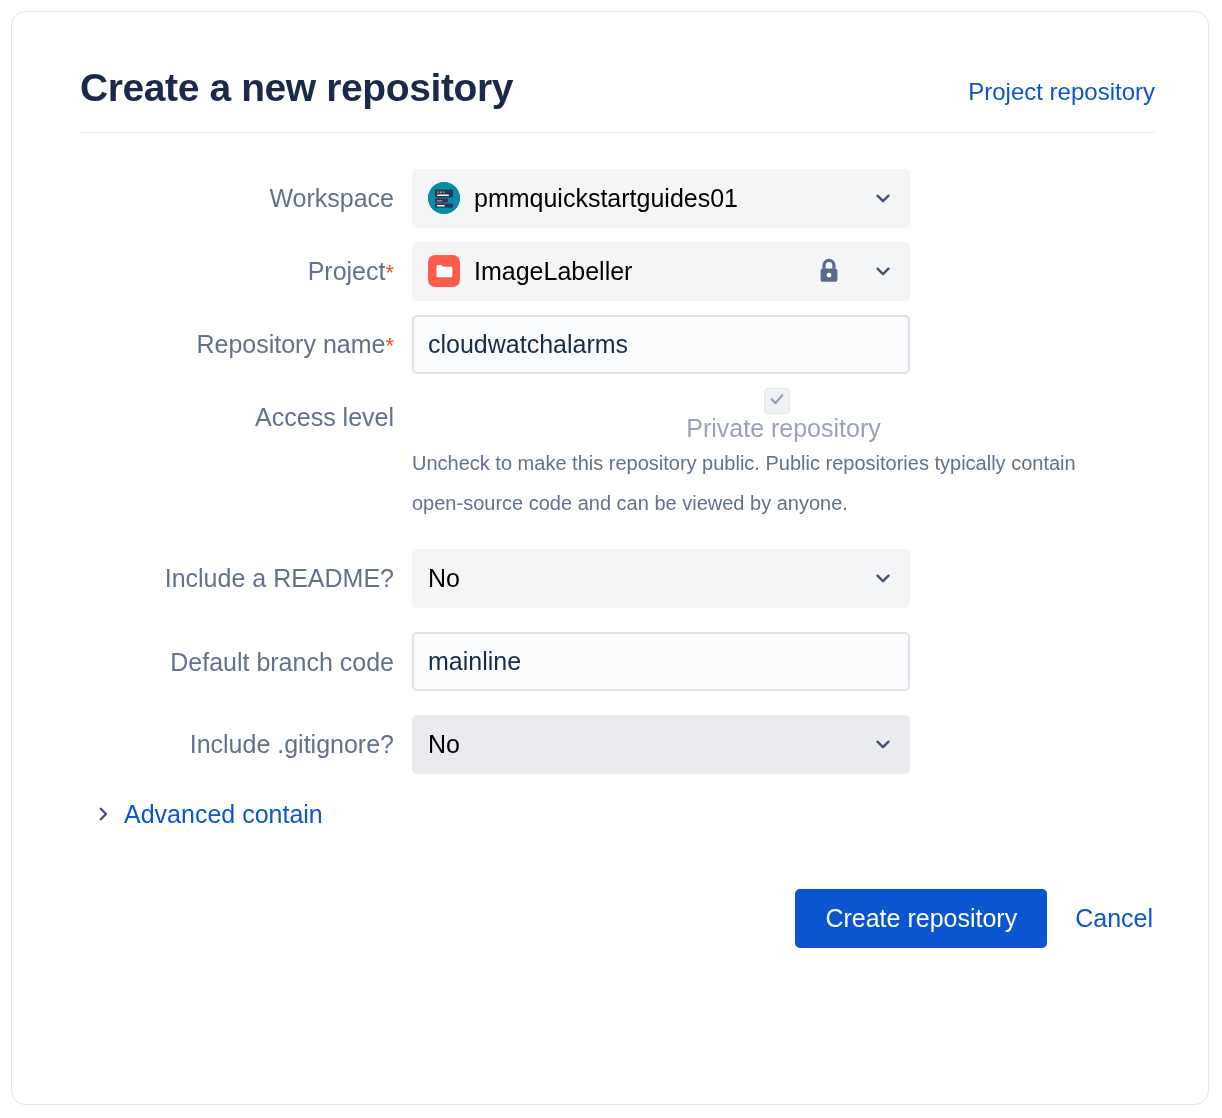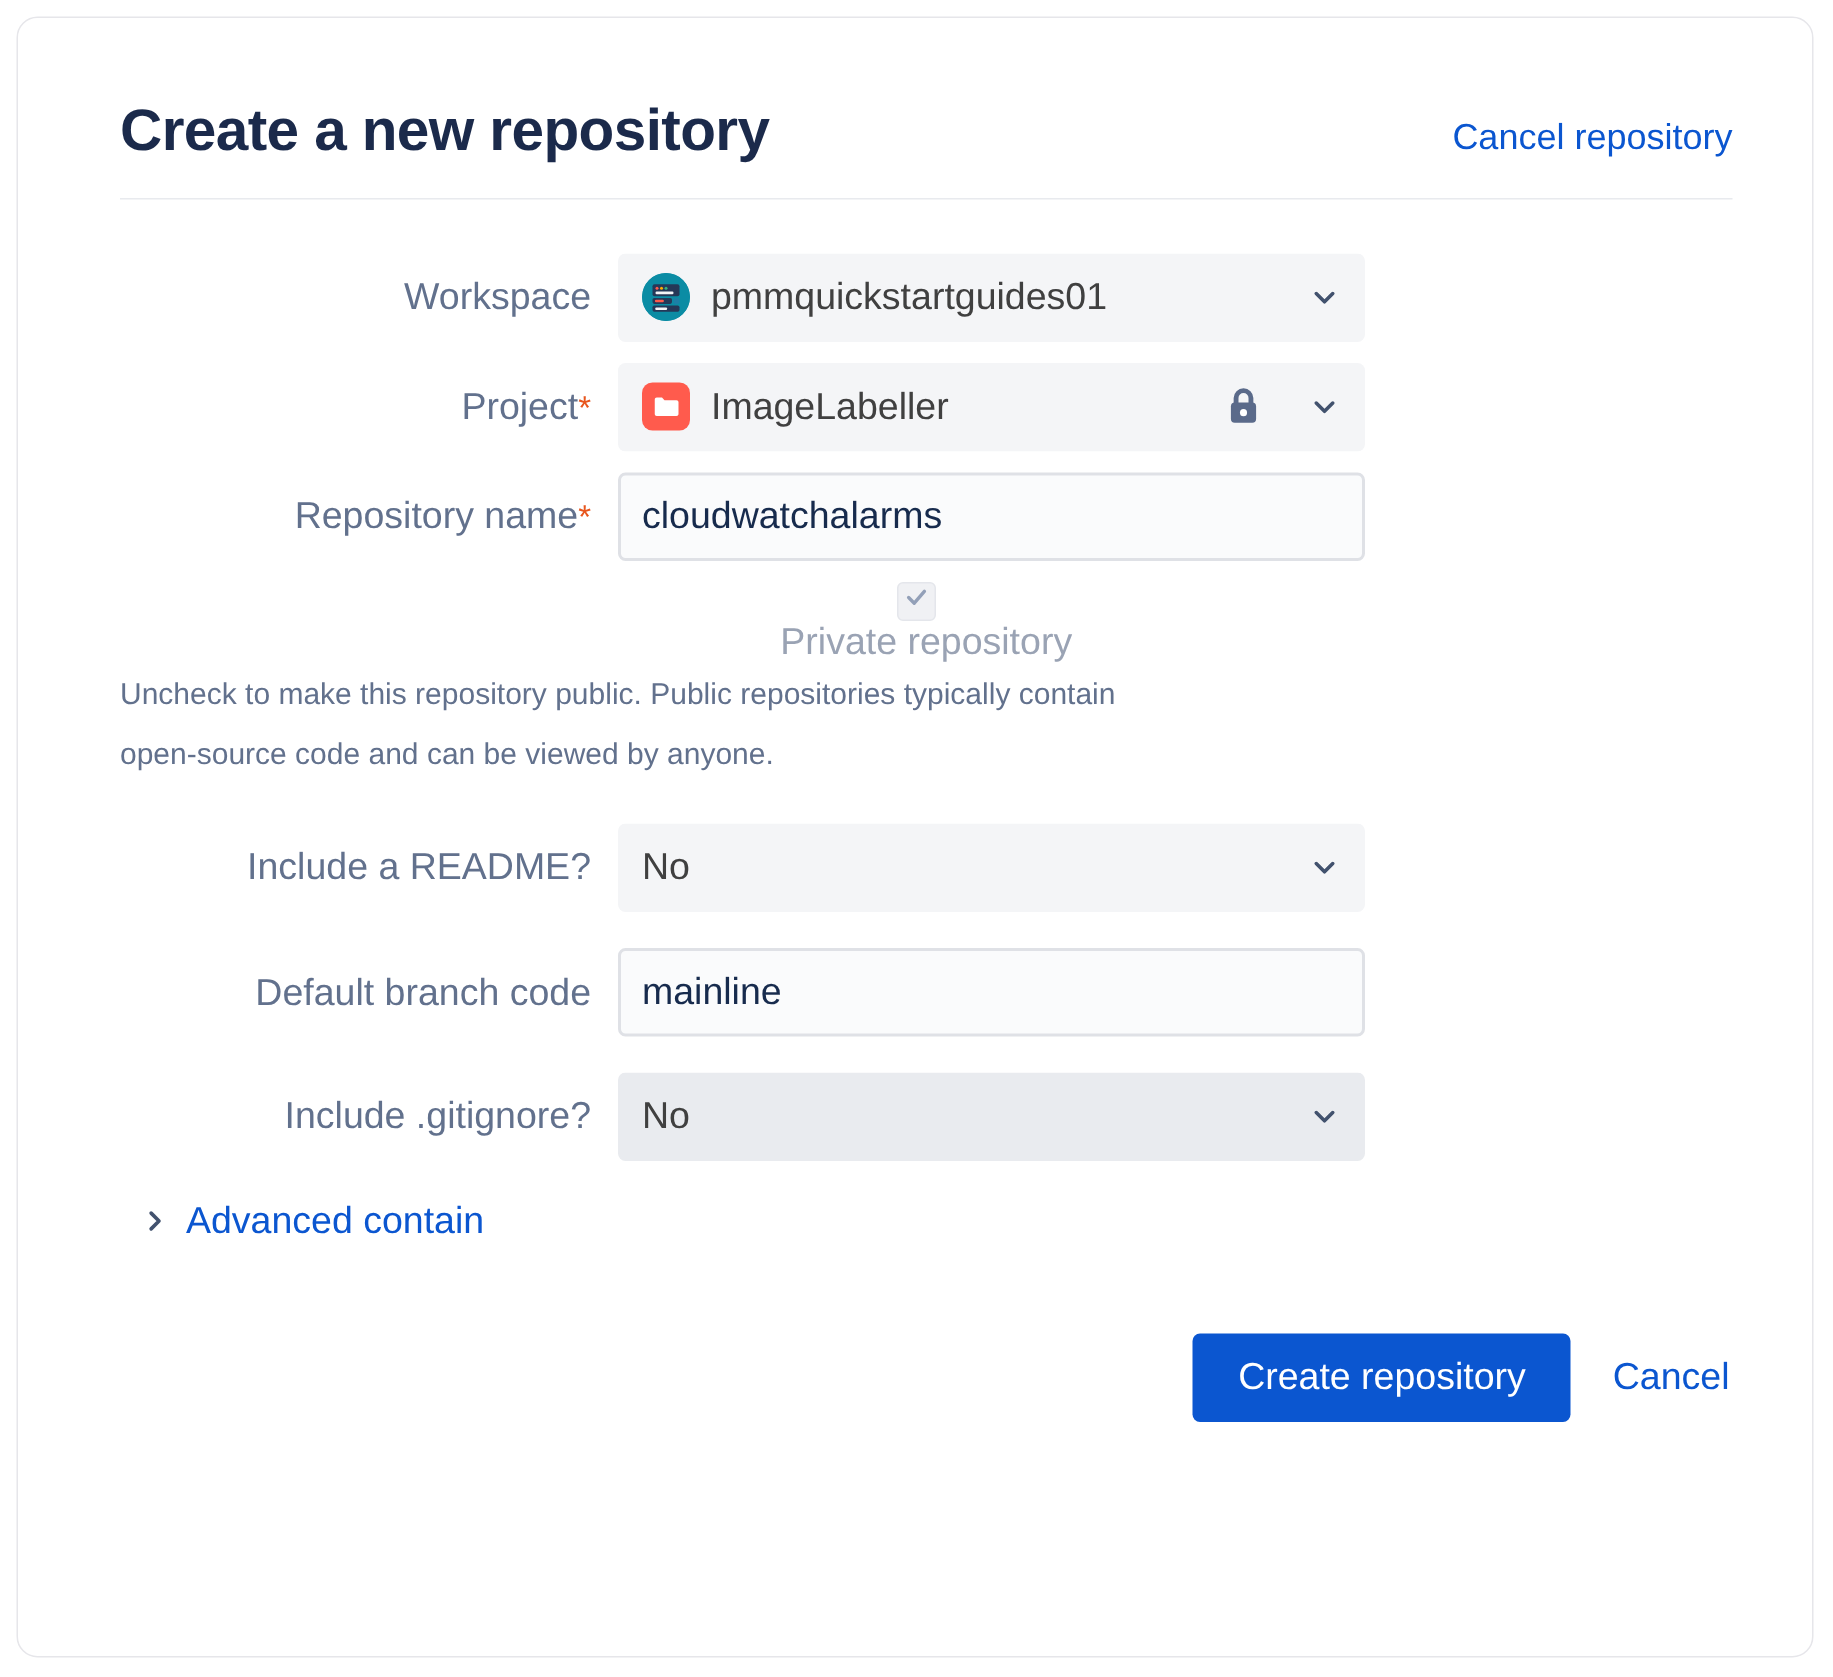--- a/index.html
+++ b/index.html
@@ -95,21 +95,21 @@
     border: 2px solid transparent;
     border-radius: 5px;
     display: flex;
     align-items: center;
     padding: 0 14px;
     cursor: pointer;
   }
   .select-box.hovered { background: #e9ebef; }
   .select-value {
     font-size: 25px;
-    color: #404040;
+    color: #000000;
     flex: 1 1 auto;
     white-space: nowrap;
     overflow: hidden;
   }
   .chev {
     width: 22px;
     height: 22px;
     flex: 0 0 22px;
     margin-left: 8px;
   }
@@ -244,21 +244,21 @@
   }
 </style>
 </head>
 <body>
 
 <div class="card">
   <div class="inner">
 
     <div class="header">
       <h1 class="page-title">Create a new repository</h1>
-      <a class="import-link">Cancel repository</a>
+      <a class="import-link">Project repository</a>
     </div>
 
     <div class="form">
 
       <div class="row">
         <div class="label-col">Workspace</div>
         <div class="field-col">
           <div class="select-box">
             <span class="avatar">
               <svg width="32" height="32" viewBox="0 0 32 32">
@@ -312,20 +312,21 @@
       </div>
 
       <div class="row">
         <div class="label-col"><span>Repository name</span><span class="req">*</span></div>
         <div class="field-col">
           <input class="text-input" type="text" value="cloudwatchalarms" style="">
         </div>
       </div>
 
       <div class="row access-row">
+        <div class="label-col">Access level</div>
         <div class="field-col">
           <div class="checkbox-line">
             <span class="checkbox">
               <span>
                 <svg width="18" height="18" viewBox="0 0 24 24" fill="none" stroke="#93a0b8" stroke-width="3" stroke-linecap="round" stroke-linejoin="round">
                     <polyline points="5 12.5 10 17.5 19 7"></polyline>
                   </svg>
               </span>
             </span>
             <span class="checkbox-label">Private repository</span>

